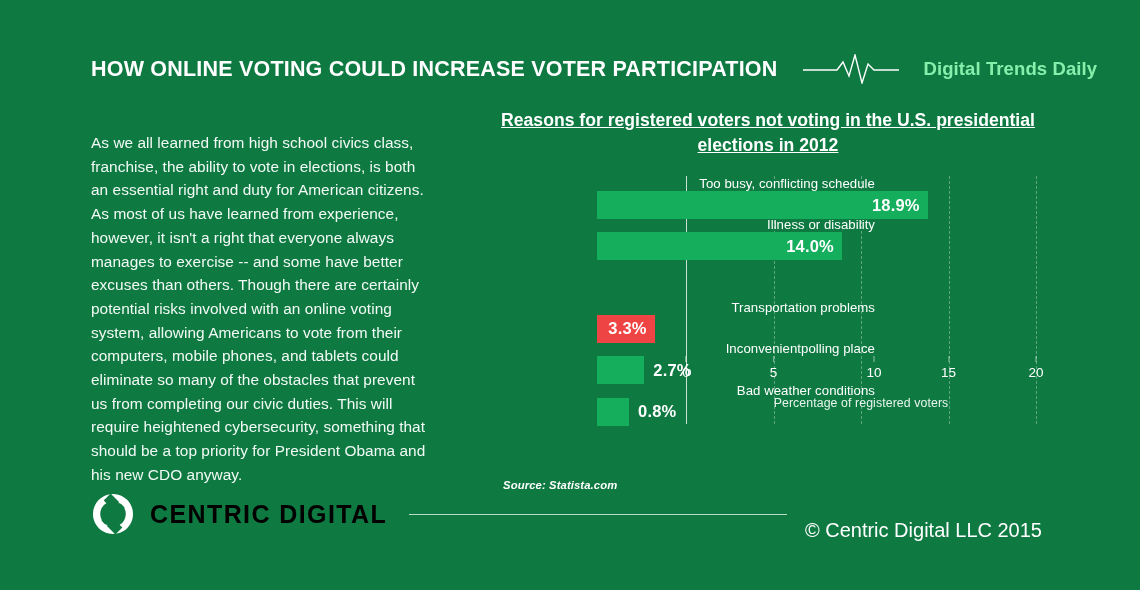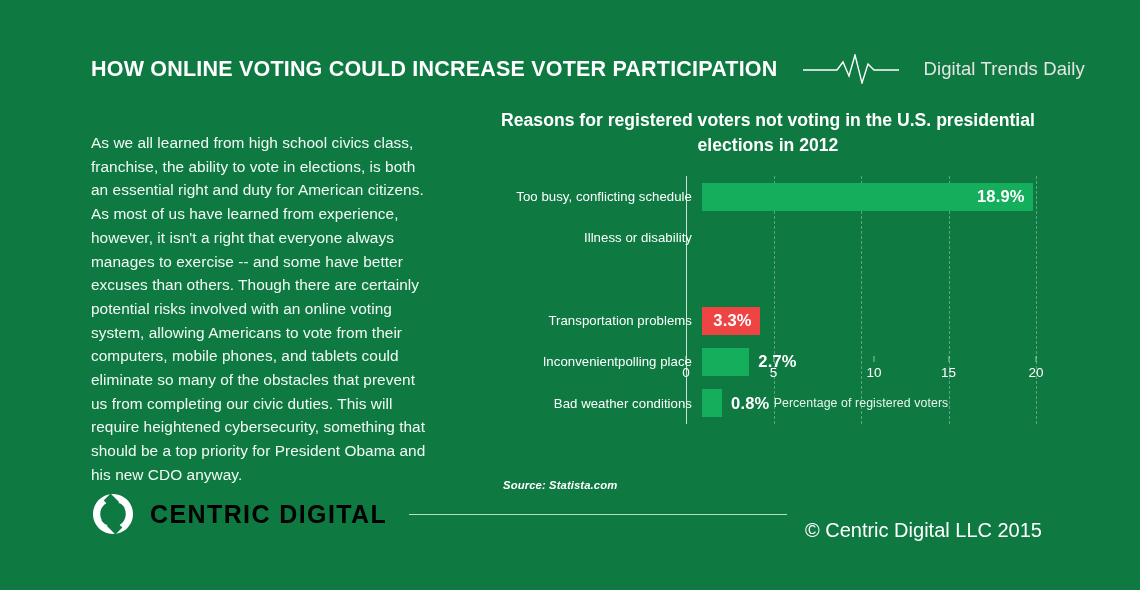--- a/index.html
+++ b/index.html
@@ -35,22 +35,22 @@
     color: #ffffff;
   }
   .ekg-wrap {
     flex: 0 0 auto;
     margin: 0 12px 0 14px;
     display: block;
     line-height: 0;
   }
   .header-brand {
     font-size: 18.5px;
-    font-weight: normal;
-    color: #e5e5e5;
+    font-weight: bold;
+    color: #86efac;
     white-space: nowrap;
     letter-spacing: 0.1px;
   }
 
   
   .body-copy {
     position: absolute;
     left: 91px;
     top: 131px;
     width: 340px;
@@ -69,20 +69,21 @@
     height: 360px;
   }
   .chart-title {
     text-align: center;
     font-size: 17.6px;
     font-weight: bold;
     line-height: 25px;
     color: #ffffff;
     width: 580px;
     margin: 0 0 0 8px;
+    text-decoration: underline;
   }
   .plot {
     position: absolute;
     left: 0;
     top: 68px;
     width: 600px;
     height: 248px;
   }
   
   .grid-layer {
@@ -109,25 +110,26 @@
   }
   .rows {
     position: absolute;
     left: 0;
     top: 0;
     width: 600px;
     height: 248px;
   }
   .row {
     position: absolute;
-    left: 16px;
+    left: 7px;
     width: 600px;
     height: 41.3px;
     display: flex;
     align-items: center;
+    flex-direction: column;
   }
   .row-label {
     width: 206px;
     text-align: right;
     padding-right: 10px;
     font-size: 13.2px;
     color: #ffffff;
     white-space: nowrap;
     letter-spacing: 0.05px;
   }
@@ -278,41 +280,46 @@
         <div class="row" style="top: 0px;">
           <div class="row-label">Too busy, conflicting schedule</div>
           <div class="bar-area">
             <div class="bar" style="width: 330.75px; background: rgb(20, 174, 92);">
               <span class="bar-value">18.9%</span>
             </div>
           </div>
         </div>
         <div class="row" style="top: 41.3px;">
           <div class="row-label">Illness or disability</div>
+          <div class="bar-area">
+            <div class="bar" style="width: 245px; background: rgb(20, 174, 92);">
+              <span class="bar-value">14.0%</span>
+            </div>
+          </div>
         </div>
         <div class="row" style="top: 123.9px;">
           <div class="row-label">Transportation problems</div>
           <div class="bar-area">
             <div class="bar" style="width: 57.75px; background: #ef4444;">
               <span class="bar-value">3.3%</span>
             </div>
           </div>
         </div>
         <div class="row" style="top: 165.2px;">
           <div class="row-label">Inconvenientpolling place</div>
           <div class="bar-area">
             <div class="bar overflow" style="width: 47.25px; background: rgb(20, 174, 92);">
               <span class="bar-value">2.7%</span>
             </div>
           </div>
         </div>
         <div class="row" style="top: 206.5px;">
           <div class="row-label">Bad weather conditions</div>
           <div class="bar-area">
-            <div class="bar overflow" style="width: 20px; background: rgb(20, 174, 92);">
+            <div class="bar overflow" style="width: 32px; background: rgb(20, 174, 92);">
               <span class="bar-value">0.8%</span>
             </div>
           </div>
         </div>
       </div>
   </div>
 
   <div class="ticks">
       <div class="tick" style="left: 0px;">
         <div class="tick-mark"></div>

